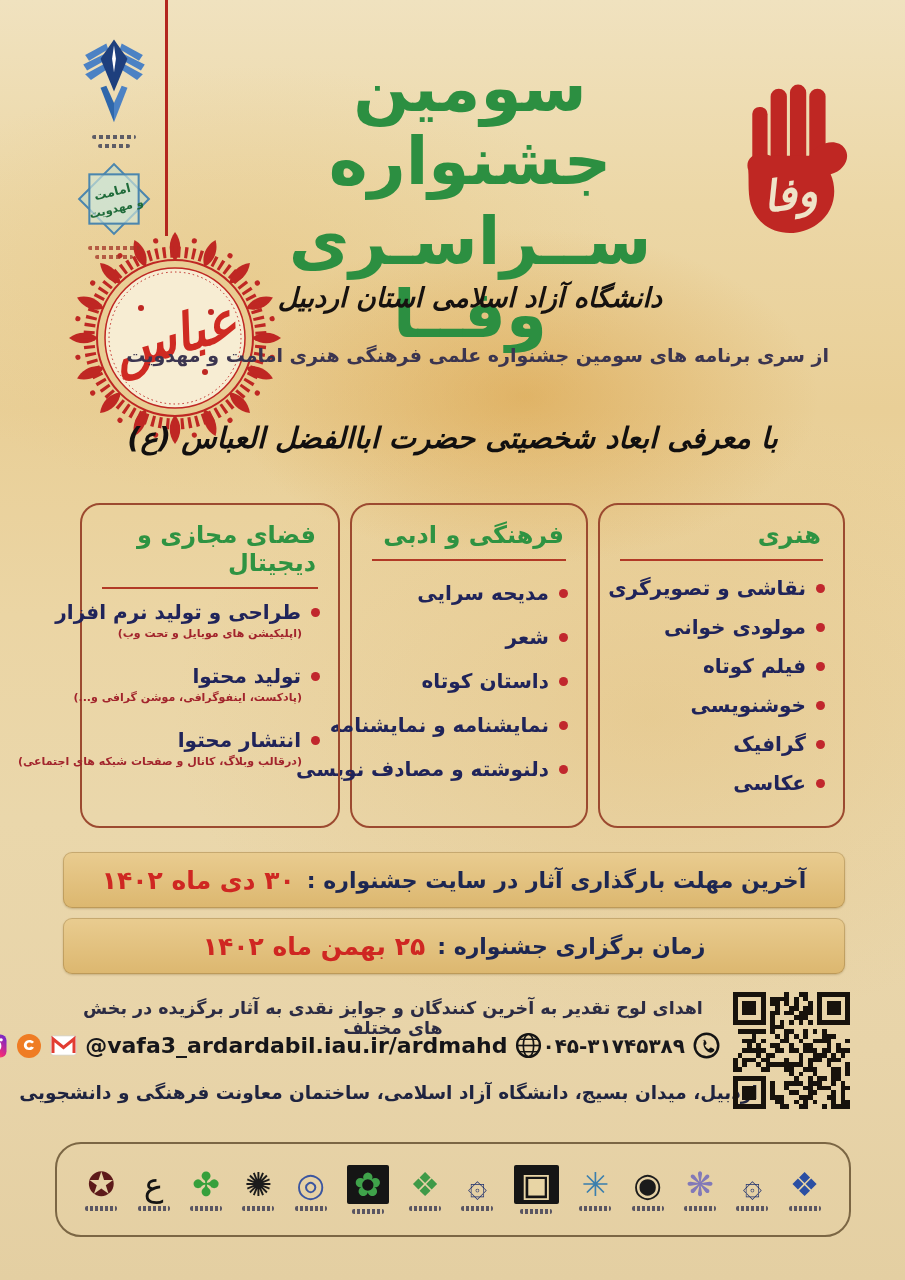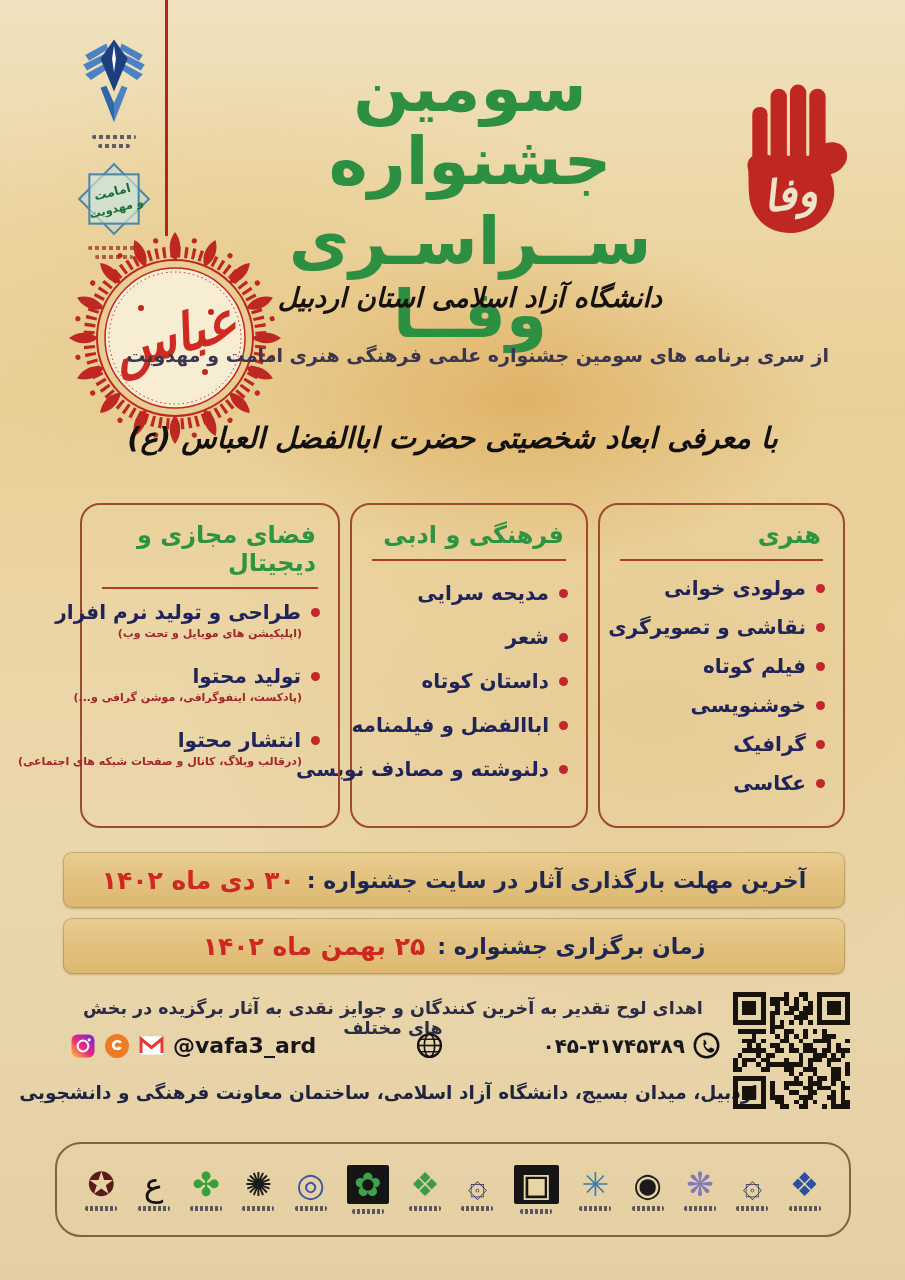--- a/index.html
+++ b/index.html
@@ -162,25 +162,25 @@
   <div class="series">از سری برنامه های سومین جشنواره علمی فرهنگی هنری امامت و مهدویت</div>
   <div class="theme">با معرفی ابعاد شخصیتی حضرت اباالفضل العباس (ع)</div>
 
   <div class="boxes">
 
     <div class="cat-box w1 m1">
       <div class="cat-title">هنری</div>
       <hr class="cat-sep">
       <div class="cat-item">
           <span class="bullet"></span>
+          <span class="cat-label">نقاشی و تصویرگری</span>
+        </div>
+      <div class="cat-item">
+          <span class="bullet"></span>
           <span class="cat-label">مولودی خوانی</span>
-        </div>
-      <div class="cat-item">
-          <span class="bullet"></span>
-          <span class="cat-label">نقاشی و تصویرگری</span>
         </div>
       <div class="cat-item">
           <span class="bullet"></span>
           <span class="cat-label">فیلم کوتاه</span>
         </div>
       <div class="cat-item">
           <span class="bullet"></span>
           <span class="cat-label">خوشنویسی</span>
         </div>
       <div class="cat-item">
@@ -203,21 +203,21 @@
       <div class="cat-item">
           <span class="bullet"></span>
           <span class="cat-label">شعر</span>
         </div>
       <div class="cat-item">
           <span class="bullet"></span>
           <span class="cat-label">داستان کوتاه</span>
         </div>
       <div class="cat-item">
           <span class="bullet"></span>
-          <span class="cat-label">اباالفضل و فیلمنامه</span>
+          <span class="cat-label">نمایشنامه و نمایشنامه</span>
         </div>
       <div class="cat-item">
           <span class="bullet"></span>
           <span class="cat-label">دلنوشته و مصادف نویسی</span>
         </div>
     </div>
 
     <div class="cat-box w3">
       <div class="cat-title">فضای مجازی و دیجیتال</div>
       <hr class="cat-sep">
@@ -265,20 +265,21 @@
       <span class="phone-num" dir="ltr">۰۴۵-۳۱۷۴۵۳۸۹</span>
     </div>
     <div class="cgroup">
       <svg width="27" height="27" viewBox="0 0 26 26">
         <circle cx="13" cy="13" r="11" fill="none" stroke="#141414" stroke-width="2.2"></circle>
         <ellipse cx="13" cy="13" rx="5" ry="11" fill="none" stroke="#141414" stroke-width="1.6"></ellipse>
         <line x1="2.2" y1="13" x2="23.8" y2="13" stroke="#141414" stroke-width="1.6"></line>
         <line x1="4.5" y1="7" x2="21.5" y2="7" stroke="#141414" stroke-width="1.4"></line>
         <line x1="4.5" y1="19" x2="21.5" y2="19" stroke="#141414" stroke-width="1.4"></line>
       </svg>
+      <span class="site" dir="ltr">ardabil.iau.ir/ardmahd</span>
     </div>
     <div class="cgroup" dir="ltr">
       <svg width="26" height="26" viewBox="0 0 26 26">
         <defs>
             <linearGradient id="ig" x1="0" y1="1" x2="1" y2="0">
           <stop offset="0" stop-color="#f9ce34"></stop>
               <stop offset=".45" stop-color="#ee2a7b"></stop>
               <stop offset="1" stop-color="#6228d7"></stop>
         </linearGradient>
           </defs>

